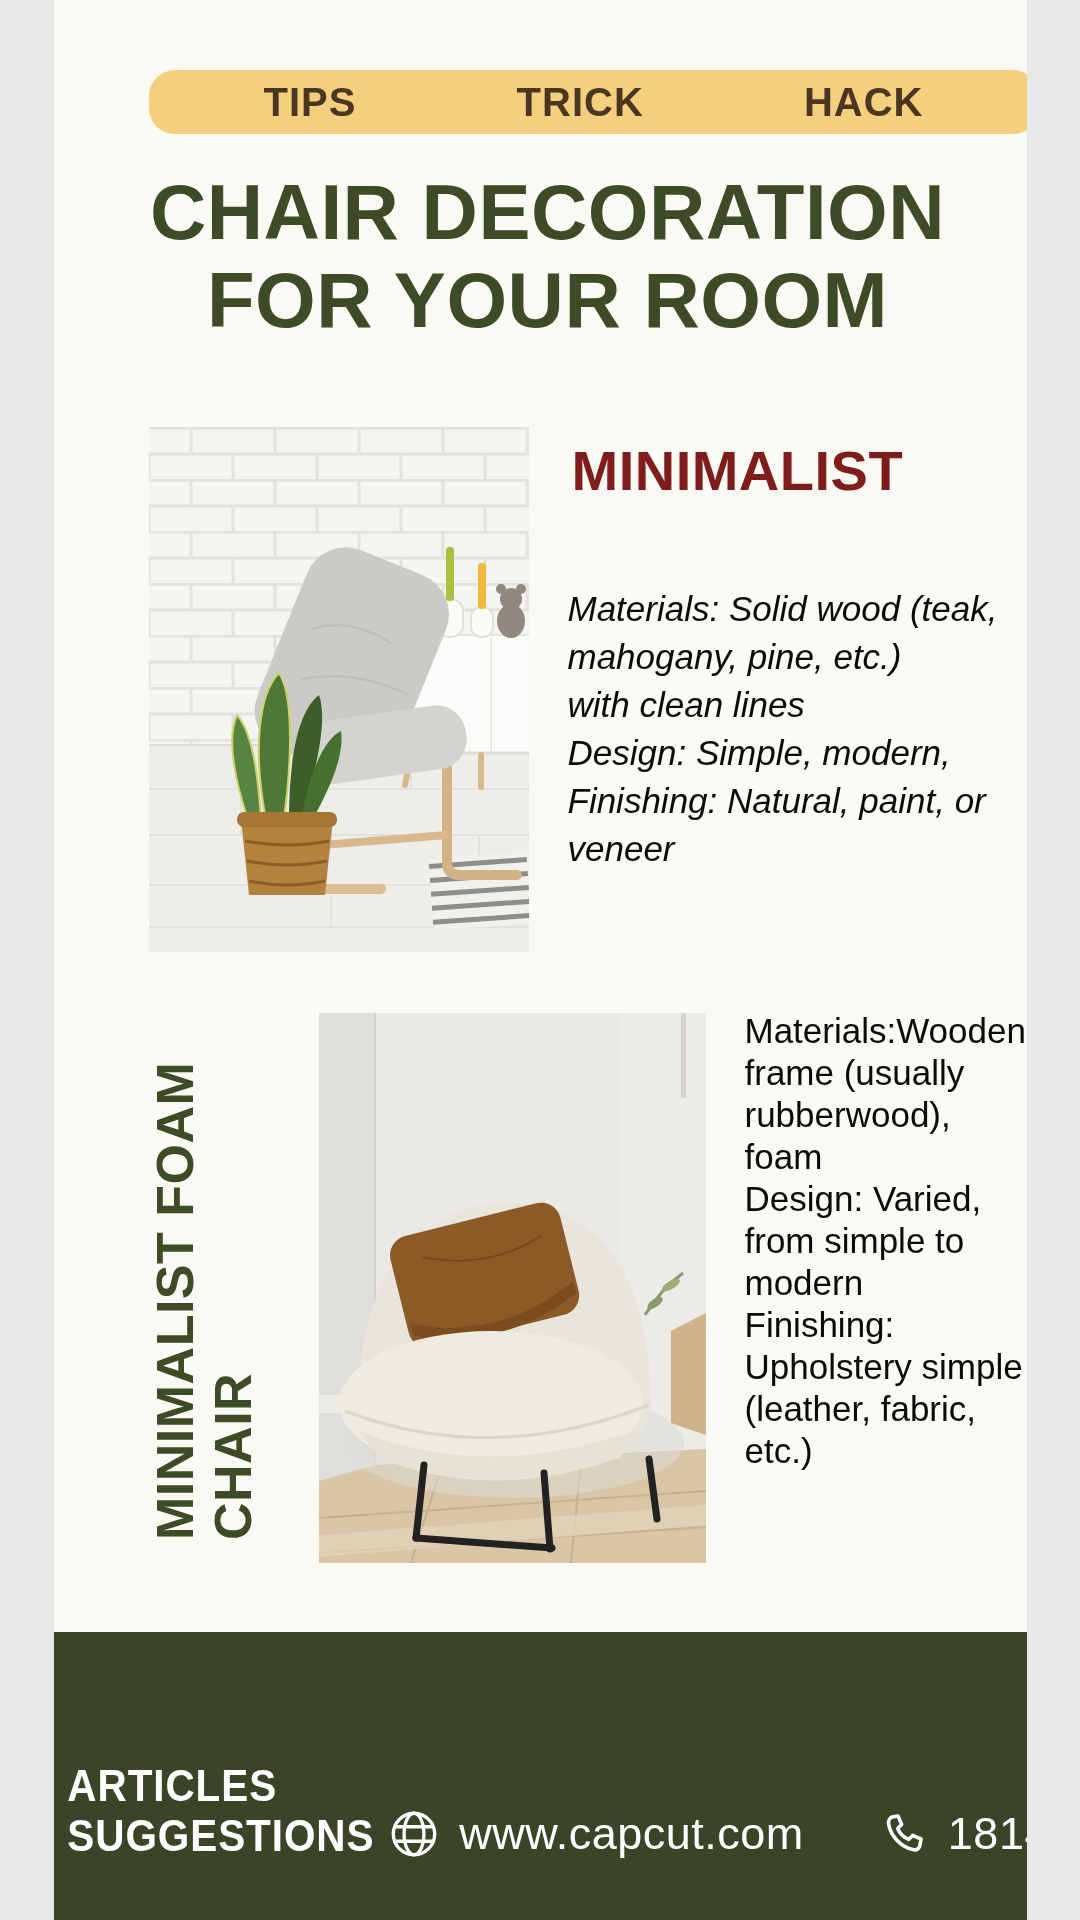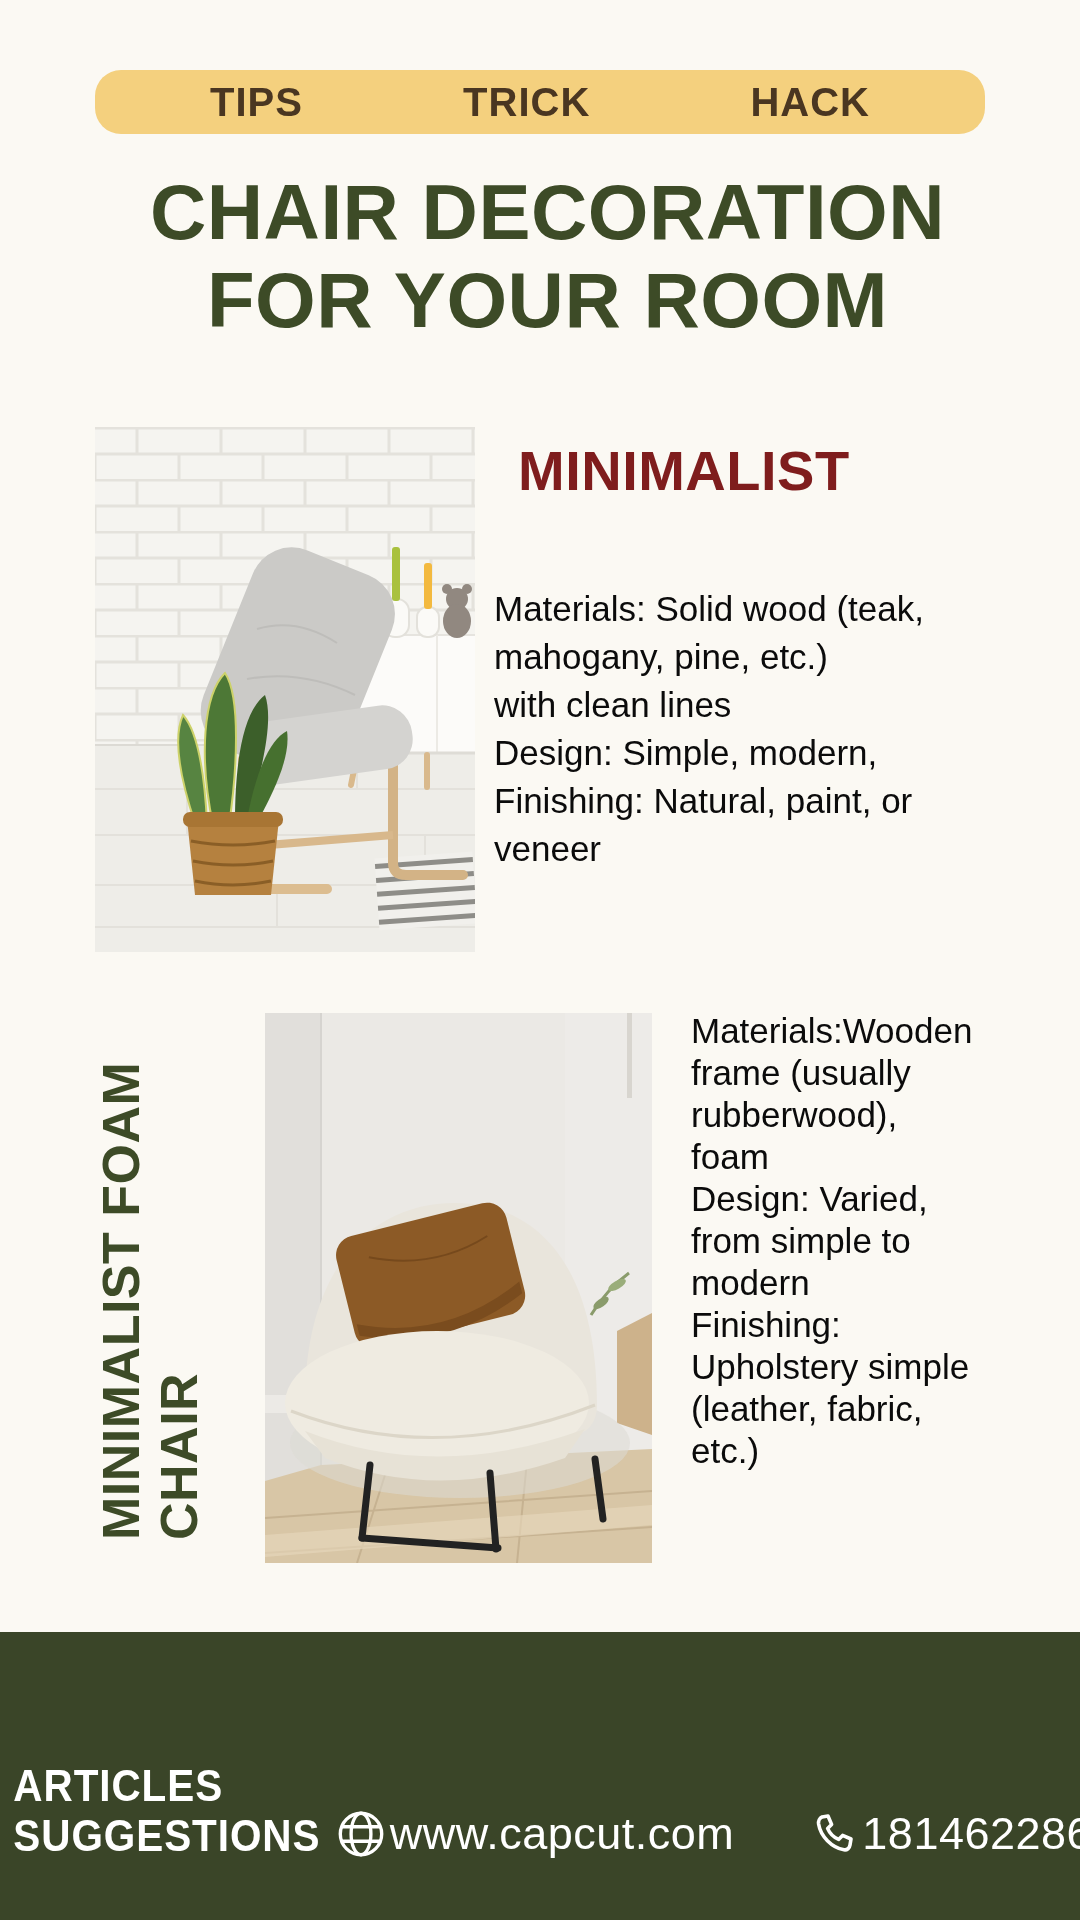--- a/index.html
+++ b/index.html
@@ -1,17 +1,17 @@
 <!DOCTYPE html>
 <html><head>
 <meta charset="utf-8">
 <style>
   html,body{margin:0;padding:0;background:#e8e8e8;}
   .poster{
-    position:relative;width:1080px;height:1920px;margin:0 auto;
+    position:relative;width:973px;height:1920px;margin:0 auto;
     background:#FBF9F3;overflow:hidden;
     font-family:"Liberation Sans", sans-serif;
     -webkit-font-smoothing:antialiased;
   }
   
   .pill{
     position:absolute;left:95px;top:70px;width:890px;height:64px;
     background:#F4D07E;border-radius:26px;
     display:flex;align-items:center;justify-content:space-between;
     padding:0 115px;box-sizing:border-box;
@@ -31,21 +31,21 @@
   .photo svg{display:block;}
   .photo1{left:95px;top:427px;width:380px;height:525px;}
   .photo2{left:265px;top:1013px;width:387px;height:550px;}
   
   .s1-heading{
     position:absolute;left:518px;top:438px;margin:0;
     color:#7f1d1d;font-weight:800;font-size:56px;line-height:66px;letter-spacing:0.5px;
   }
   .s1-heading span{display:block;}
   .body{color:#0B0B0B;font-weight:500;}
-  .s1-body{position:absolute;left:494px;top:585px;font-size:35px;line-height:48px;}
+  .s1-body{position:absolute;left:514px;top:585px;font-size:35px;line-height:48px;font-style:italic;}
   
   .vertical-heading{
     position:absolute;left:92px;top:1040px;height:500px;
     writing-mode:vertical-rl;transform:rotate(180deg);
     color:#3D4B27;font-weight:800;font-size:52px;line-height:1.12;letter-spacing:0.5px;
     white-space:nowrap;
   }
   .vertical-heading span{display:block;}
   .s2-body{position:absolute;left:691px;top:1010px;font-size:35px;line-height:42px;}
   
@@ -55,21 +55,21 @@
     display:flex;flex-direction:row;align-items:center;
     box-sizing:border-box;padding-top:70px;
   }
   .footer-heading{
     font-weight:800;font-size:44px;letter-spacing:1px;
     transform:scaleX(0.92);
   }
   .contact-row{
     margin-top:46px;display:flex;align-items:center;gap:78px;
   }
-  .contact{display:flex;align-items:center;gap:2px;}
+  .contact{display:flex;align-items:center;gap:18px;}
   .contact svg{display:block;}
   .contact .ctext{font-size:45px;font-weight:500;letter-spacing:0.5px;}
 </style>
 </head>
 <body>
 
 <div class="poster">
 
   <div class="pill">
     <span>TIPS</span>

